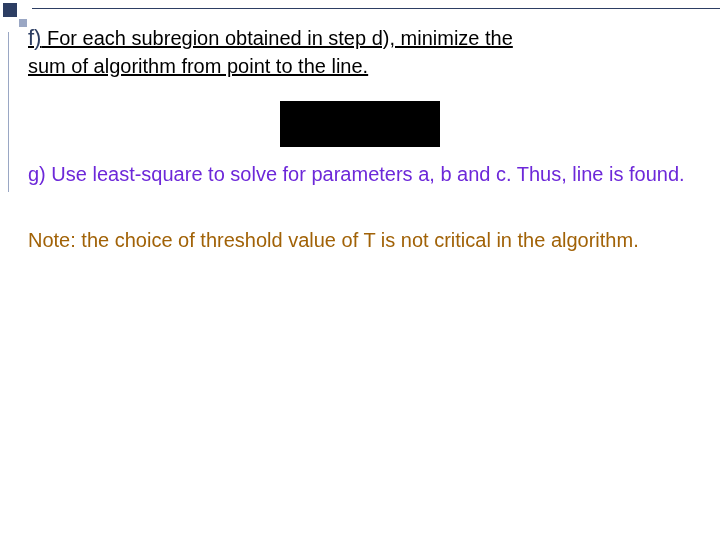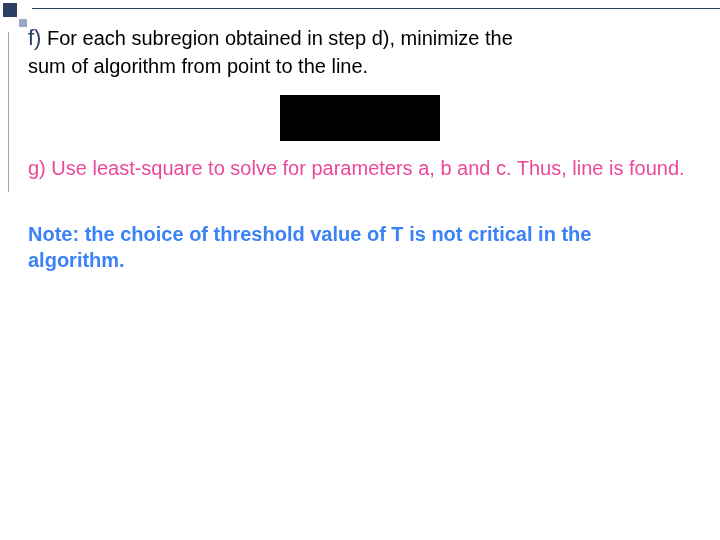--- a/index.html
+++ b/index.html
@@ -53,44 +53,45 @@
     position: absolute;
     top: 24px;
     left: 28px;
     right: 28px;
   }
   .para-f {
     font-size: 20px;
     line-height: 1.3;
     color: #000;
     text-align: justify;
-    margin-bottom: 16px;
+    margin-bottom: 22px;
+    text-decoration: underline;
   }
   .label-f {
     color: #2d3e63;
     font-size: 22px;
   }
   .black-box {
     width: 160px;
     height: 46px;
     background: #000;
     margin: 0 auto 14px auto;
   }
   .para-g {
     font-size: 20px;
     line-height: 1.3;
-    color: #ec4899;
+    color: #6d28d9;
     text-align: justify;
     margin-bottom: 40px;
   }
   .para-note {
     font-size: 20px;
     line-height: 1.3;
-    color: #3b82f6;
-    font-weight: bold;
+    color: #a16207;
+    font-weight: normal;
   }
 </style>
 </head>
 <body>
 
 <div class="corner-accent">
   <div class="accent-square-large"></div>
   <div class="accent-square-small"></div>
 </div>
 <div class="accent-rule-top"></div>

